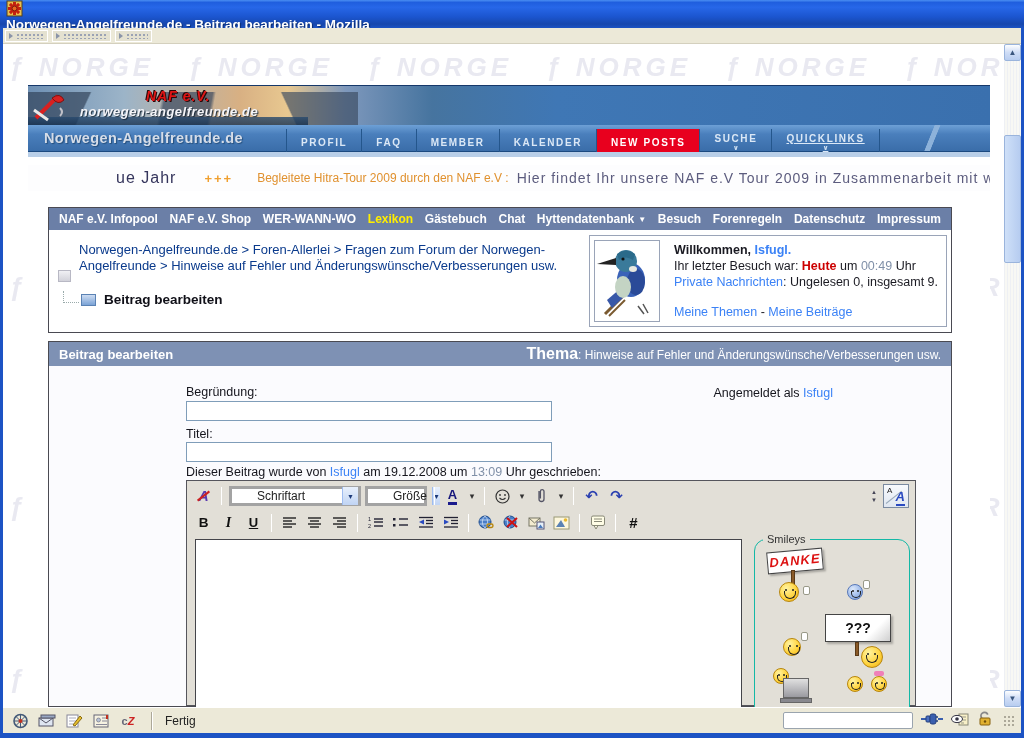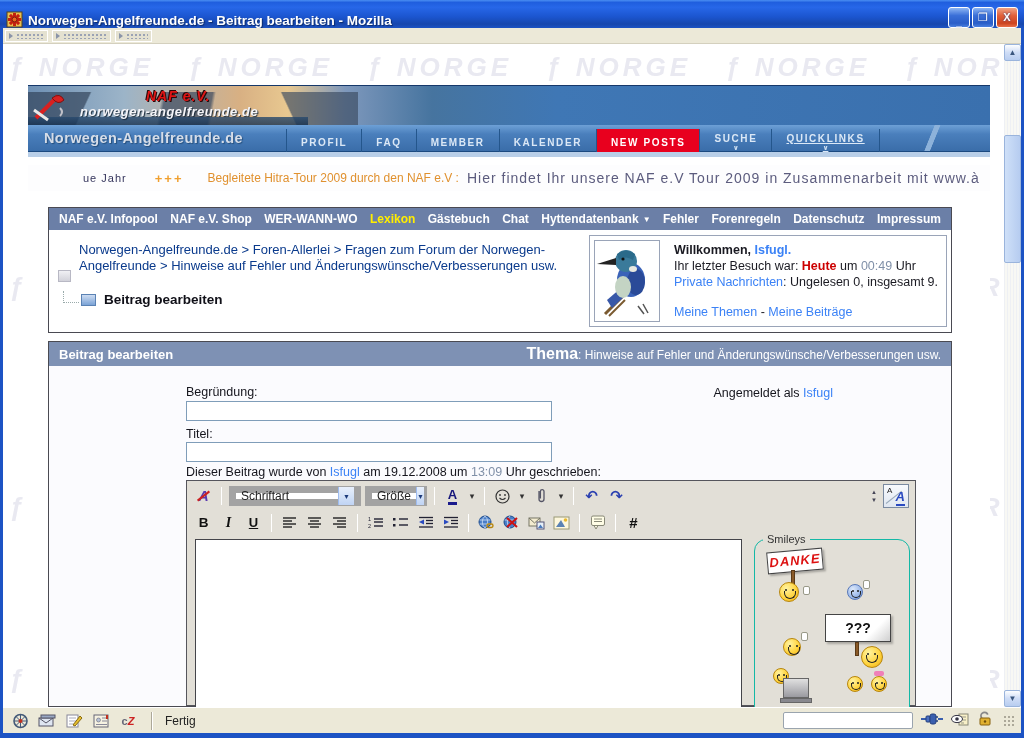--- a/index.html
+++ b/index.html
@@ -3,21 +3,21 @@
 <meta charset="utf-8">
 <style>
   * { margin:0; padding:0; box-sizing:border-box; }
   html,body { width:1024px; height:738px; overflow:hidden; }
   body { font-family:"Liberation Sans","DejaVu Sans",sans-serif; background:#fff; }
   #screen { position:relative; width:1024px; height:738px; overflow:hidden; background:#ece9d8; }
 
   
   .titlebar { position:absolute; left:0; top:0; width:1024px; height:28px;
     background:linear-gradient(180deg,#4a8ef2 0%,#1f5ede 9%,#2767e8 26%,#1b55cf 60%,#1747ad 86%,#1c53c4 100%);
-    display:flex; align-items:flex-end; padding:0 6px; }
+    display:flex; align-items:flex-start; padding:0 6px;flex-direction:column; }
   .title-icon { width:17px; height:17px; margin-right:5px; flex:0 0 auto; }
   .title-text { color:#fff; font-weight:bold; font-size:13.5px; text-shadow:1px 1px 1px #0a2a6a; white-space:nowrap; }
   .win-btns { margin-left:auto; display:flex; gap:2px; }
   .win-btn { width:22px; height:21px; border-radius:3px; border:1px solid #fff; color:#fff;
     font-size:11px; font-weight:bold; display:flex; align-items:center; justify-content:center;
     background:linear-gradient(180deg,#8db6f4 0%,#3a6fd8 40%,#2a5ec8 80%,#4a80e0 100%); text-shadow:0 0 2px #1a3a8a; }
   .win-btn.close { background:linear-gradient(180deg,#f0a284 0%,#e0603a 40%,#cc4420 80%,#e87048 100%); }
   .win-btn .glyph { line-height:1; }
   .win-btn.min .glyph { margin-top:8px; font-size:10px; }
 
@@ -59,21 +59,21 @@
   .nav-item:last-child { border-right:1px solid #24568c;text-decoration:underline; }
   .nav-item.nav-red { background:#e8001e; color:#fff; }
   .nav-item.nav-drop::after { content:"\2228"; font-size:7px; letter-spacing:0; margin-top:0px; color:#cfe0f2; }
   .nav-diag { position:absolute; right:28px; top:0; width:60px; height:26px;
     background:linear-gradient(112deg,transparent 46%,#8db2da 47%,#8db2da 54%,transparent 55%); }
   .substrip { position:absolute; left:0; top:67px; width:962px; height:5px; background:#b9cfe8; }
 
   
   .ticker { position:absolute; left:0; top:80px; width:962px; height:26px; background:#fdfdfe; white-space:nowrap; overflow:hidden;
     display:flex; align-items:center; }
-  .tk1 { color:#35355c; font-size:11px; letter-spacing:1px; margin-left:55px; }
+  .tk1 { color:#35355c; font-size:16px; letter-spacing:1px; margin-left:88px; }
   .tk2 { color:#f0a030; font-size:13px; font-weight:bold; letter-spacing:2px; margin-left:28px; }
   .tk3 { color:#e0912f; font-size:12px; margin-left:24px; }
   .tk4 { color:#5c5c7e; font-size:14px; letter-spacing:1px; margin-left:8px; }
 
   
   .menu-box { position:absolute; left:20px; top:122px; width:904px; height:126px; border:1px solid #4a4a52; background:#fff; }
   .menubar { position:absolute; left:0; top:0; width:902px; height:22px; background:#6b7fa7; display:flex; align-items:center;
     justify-content:space-between; padding:0 10px; }
   .mb-item { color:#fff; font-size:12px; font-weight:bold; white-space:nowrap; cursor:pointer; }
   .mb-item.mb-active { color:#ffee00; }
@@ -111,21 +111,21 @@
   .written-line { position:absolute; left:137px; top:99px; font-size:12.5px; color:#15151d; }
 
   
   .editor { position:absolute; left:137px; top:114px; width:730px; height:226px; border:1px solid #55555c; background:#e2dfd7; }
   .ed-row { display:flex; align-items:center; padding:3px 6px 1px 6px; gap:4px; }
   .ed-row1 { height:28px; }
   .ed-row2 { height:25px; }
   .ed-sep { width:1px; height:18px; background:#b4b0a2; border-right:1px solid #fff; margin:0 3px; }
   .ed-btn { min-width:21px; height:21px; display:flex; align-items:center; justify-content:center; cursor:pointer; position:relative; }
   .ed-btn svg { display:block; }
-  .combo { height:20px; background:#fff; border:7px solid #a3a3a3; display:flex; align-items:center; font-size:12px; color:#222; cursor:pointer; }
+  .combo { height:20px; background:#fff; border:3px solid #a3a3a3; display:flex; align-items:center; font-size:12px; color:#222; cursor:pointer;padding-left:20px; }
   .combo .c-label { padding:0 5px; flex:1; white-space:nowrap; }
   .combo .c-arrow { width:16px; height:18px; background:linear-gradient(180deg,#e8f0fc,#c0d4f4); border-left:1px solid #9ebcf0;
     display:flex; align-items:center; justify-content:center; font-size:7px; color:#1c3a7a; }
   .combo.font { width:132px; }
   .combo.size { width:62px; }
   .drop-arr { font-size:9px; color:#333; width:10px; text-align:center; cursor:pointer; }
   .g-bold { font-weight:bold; font-size:13.5px; color:#111; }
   .g-italic { font-family:"Liberation Serif",serif; font-style:italic; font-weight:bold; font-size:14px; color:#111; }
   .g-under { font-weight:bold; font-size:13px; text-decoration:underline; color:#111; }
   .g-hash { font-weight:bold; font-size:15px; color:#111; }
@@ -323,21 +323,21 @@
       <div class="menu-box">
         <div class="menubar">
 
         <span class="mb-item">NAF e.V. Infopool</span>
             <span class="mb-item">NAF e.V. Shop</span>
             <span class="mb-item">WER-WANN-WO</span>
             <span class="mb-item mb-active">Lexikon</span>
             <span class="mb-item">Gästebuch</span>
             <span class="mb-item">Chat</span>
             <span class="mb-item mb-drop">Hyttendatenbank</span>
-            <span class="mb-item">Fehler</span>
+            <span class="mb-item">Besuch</span>
             <span class="mb-item">Forenregeln</span>
             <span class="mb-item">Datenschutz</span>
             <span class="mb-item">Impressum</span>
           </div>
         <div class="menu-body">
           <div class="forum-icon"></div>
           <div class="crumb-text">Norwegen-Angelfreunde.de &gt; Foren-Allerlei &gt; Fragen zum Forum der Norwegen-Angelfreunde &gt; Hinweise auf Fehler und Änderungswünsche/Verbesserungen usw.</div>
           <div class="crumb-current">
             <span class="tree-conn"></span>
             <span class="page-icon"></span>

